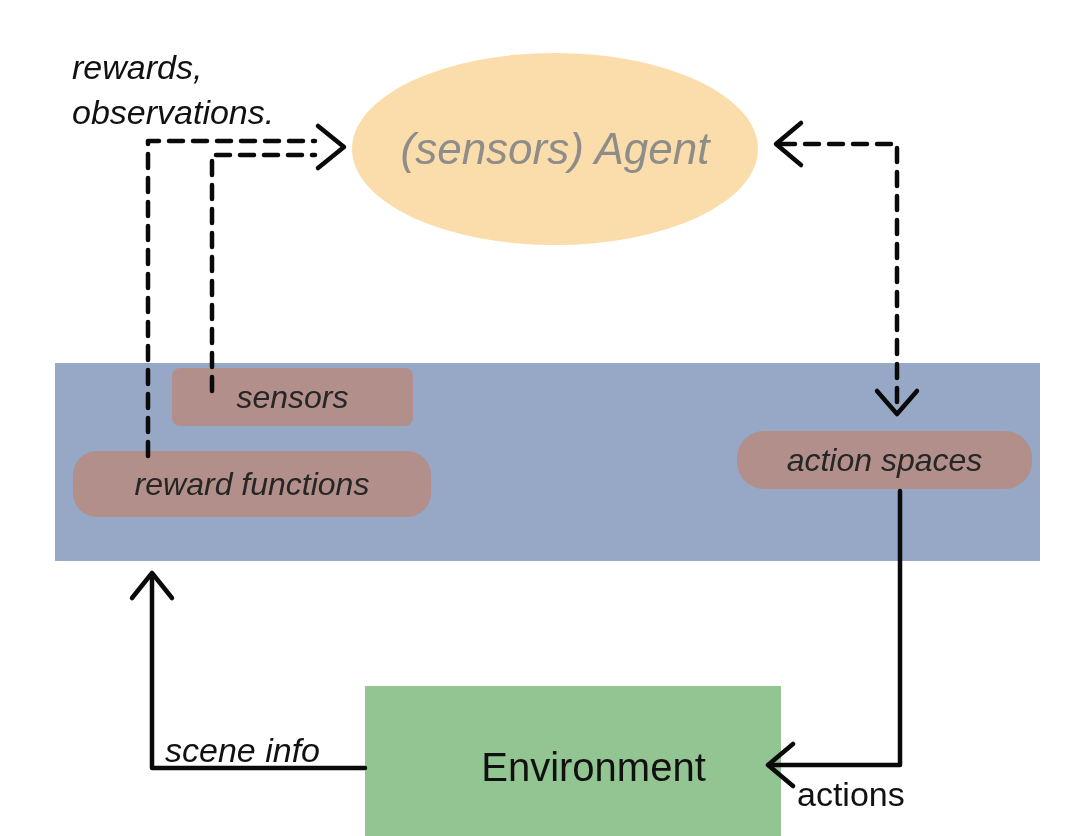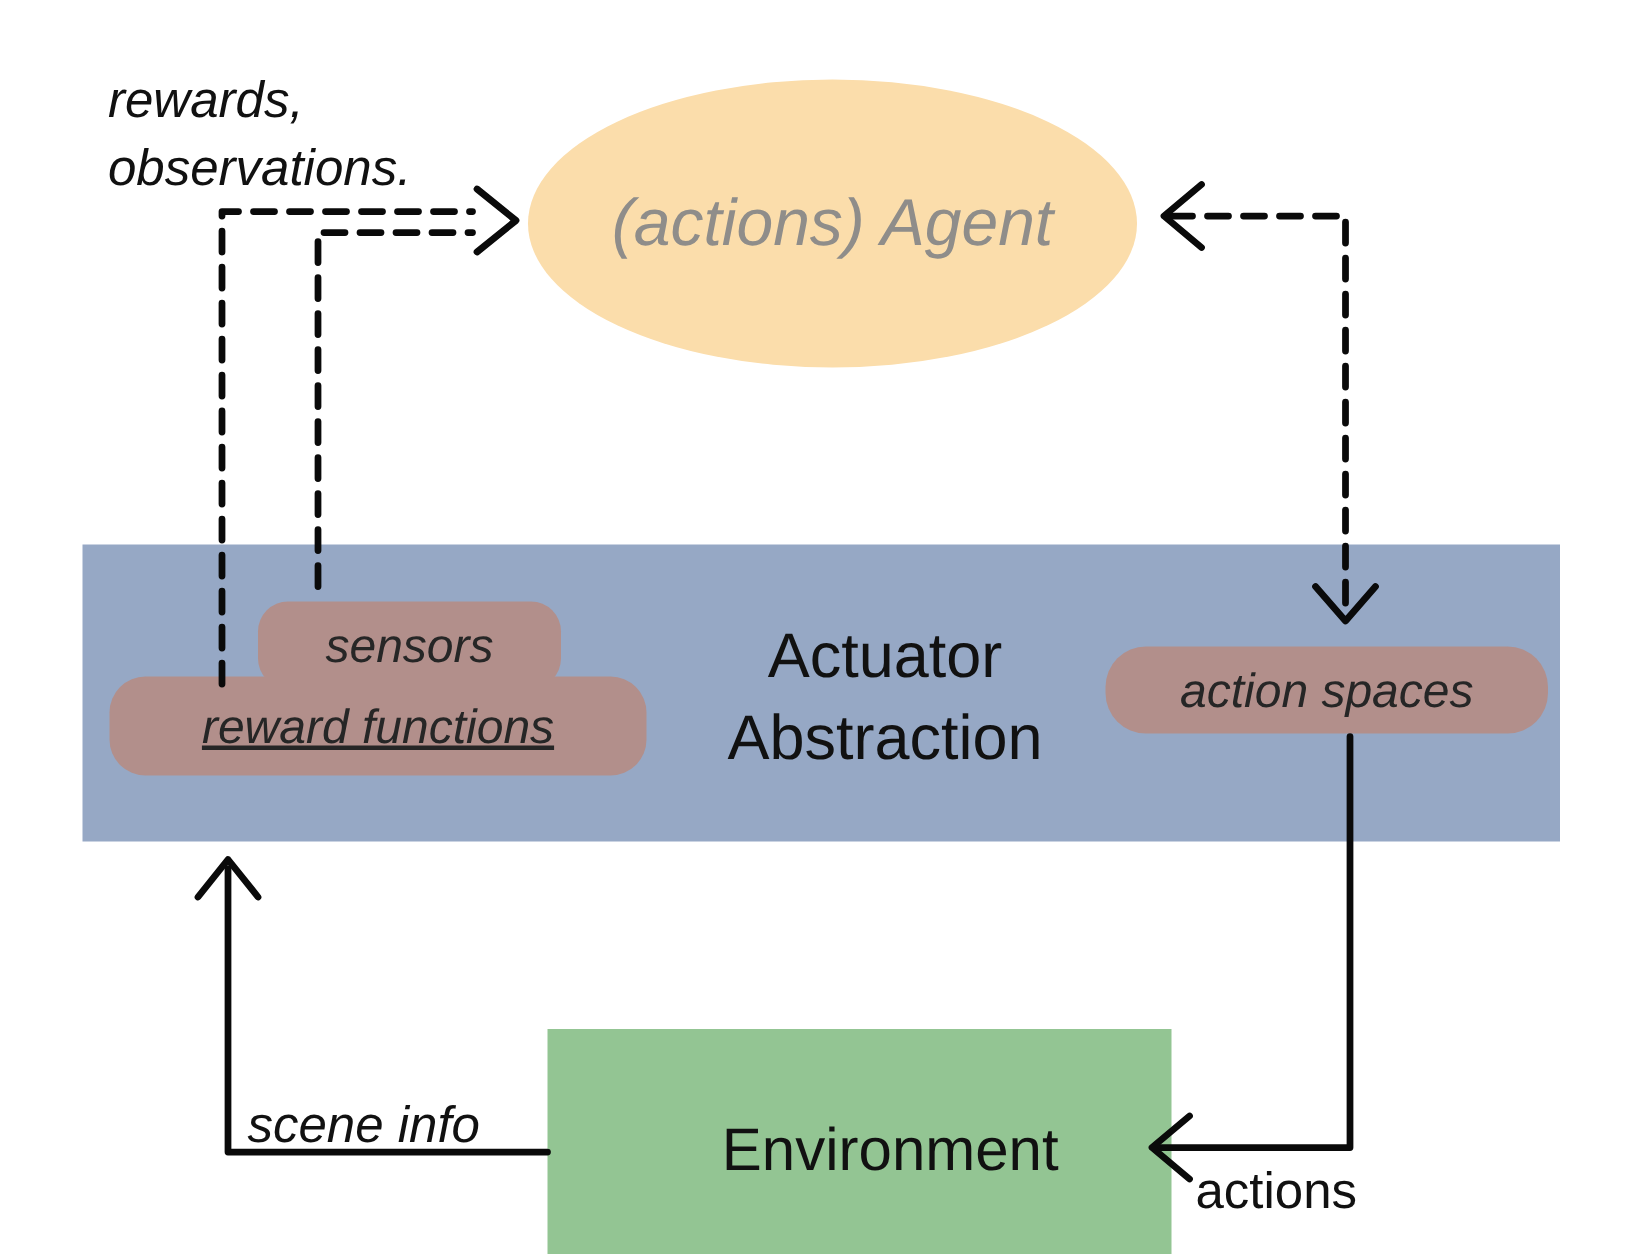--- a/index.html
+++ b/index.html
@@ -55,22 +55,22 @@
     color:var(--text);
   }
 
   
   .pill{
     background:var(--pill-fill);
     display:flex;align-items:center;justify-content:center;
     font-size:32px;font-style:italic;color:var(--pill-text);
     white-space:nowrap;
   }
-  .pill-sensors{left:172px;top:378px;width:202px;height:58px;border-radius:20px;}
-  .pill-reward-functions{left:73px;top:428px;width:358px;height:66px;border-radius:24px;text-decoration:underline;}
+  .pill-sensors{left:172px;top:345px;width:241px;height:58px;border-radius:8px;}
+  .pill-reward-functions{left:73px;top:428px;width:358px;height:66px;border-radius:24px;}
   .pill-action-spaces{left:737px;top:408px;width:295px;height:58px;border-radius:27px;}
 
   
   .environment{
     left:365px;top:663px;width:375px;height:163px;
     background:var(--env-fill);
     display:flex;align-items:center;justify-content:center;padding-left:41px;
   }
   .environment-label{font-size:40px;color:var(--text);}
 
@@ -96,28 +96,24 @@
 <body>
 
 <div class="canvas">
 
   <div class="abs rewards-label">
     <div>rewards,</div>
     <div>observations.</div>
   </div>
 
   <div class="abs agent">
-    <span class="agent-label">(actions) Agent</span>
+    <span class="agent-label">(sensors) Agent</span>
   </div>
 
   <div class="abs band"></div>
-  <div class="abs band-title">
-    <div>Actuator</div>
-    <div>Abstraction</div>
-  </div>
 
   <div class="abs pill pill-sensors">
     <span>sensors</span>
   </div>
   <div class="abs pill pill-reward-functions">
     <span>reward functions</span>
   </div>
   <div class="abs pill pill-action-spaces">
     <span>action spaces</span>
   </div>

